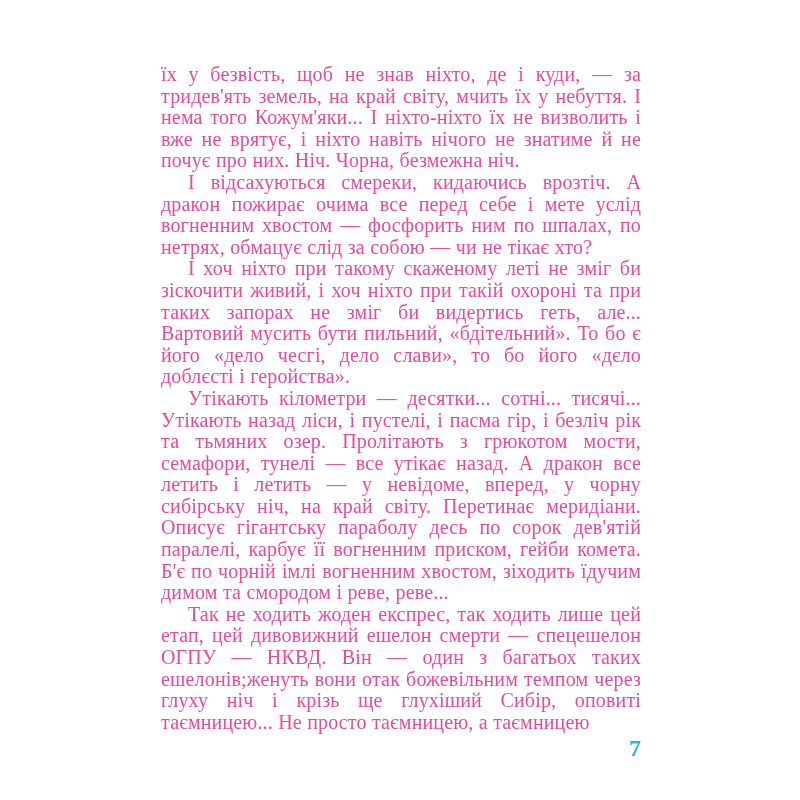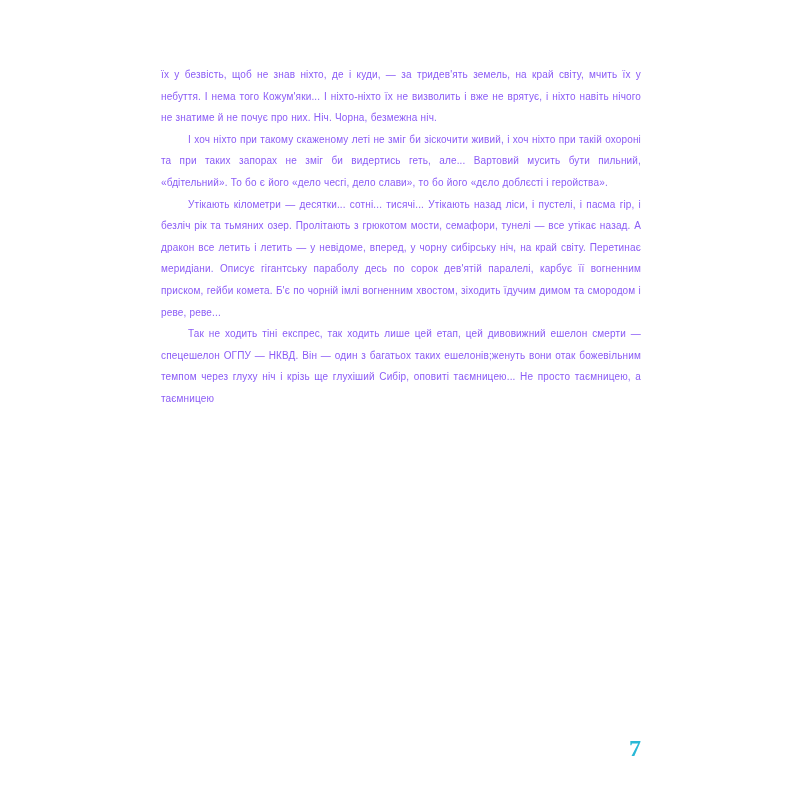--- a/index.html
+++ b/index.html
@@ -21,24 +21,24 @@
     box-sizing: border-box;
   }
   .text-column {
     position: absolute;
     left: 161px;
     top: 64px;
     width: 480px;
   }
   .para {
     margin: 0;
-    font-family: Liberation Sans, sans-serif;
-    font-size: 10px;
+    font-family: Liberation Serif, serif;
+    font-size: 20px;
     line-height: 21.6px;
-    color: #8b5cf6;
+    color: #ec4899;
     text-align: justify;
     text-justify: inter-word;
     text-indent: 0;
     letter-spacing: 0.15px;
     word-spacing: 0.2px;
     hyphens: manual;
   }
   .para.indent {
     text-indent: 27px;
   }
@@ -54,18 +54,19 @@
     color: #29b8d6;
     letter-spacing: 0;
   }
 </style>
 </head>
 <body>
 
 <div class="page">
   <div class="text-column">
     <p class="para">їх у безвість, щоб не знав ніхто, де і куди, — за тридев'ять земель, на край світу, мчить їх у небуття. І нема того Кожум'яки... І ніхто-ніхто їх не визволить і вже не врятує, і ніхто навіть нічого не знатиме й не почує про них. Ніч. Чорна, безмежна ніч.</p>
+    <p class="para indent">І відсахуються смереки, кидаючись врозтіч. А дракон пожирає очима все перед себе і мете услід вогненним хвостом — фосфорить ним по шпалах, по нетрях, обмацує слід за собою — чи не тікає хто?</p>
     <p class="para indent">І хоч ніхто при такому скаженому леті не зміг би зіскочити живий, і хоч ніхто при такій охороні та при таких запорах не зміг би видертись геть, але... Вартовий мусить бути пильний, «бдітельний». То бо є його «дело чесгі, дело слави», то бо його «дєло доблєсті і геройства».</p>
     <p class="para indent">Утікають кілометри — десятки... сотні... тисячі... Утікають назад ліси, і пустелі, і пасма гір, і безліч рік та тьмяних озер. Пролітають з грюкотом мости, семафори, тунелі — все утікає назад. А дракон все летить і летить — у невідоме, вперед, у чорну сибірську ніч, на край світу. Перетинає меридіани. Описує гігантську параболу десь по сорок дев'ятій паралелі, карбує її вогненним приском, гейби комета. Б'є по чорній імлі вогненним хвостом, зіходить їдучим димом та смородом і реве, реве...</p>
-    <p class="para indent">Так не ходить тіні експрес, так ходить лише цей етап, цей дивовижний ешелон смерти — спецешелон ОГПУ — НКВД. Він — один з багатьох таких ешелонів;женуть вони отак божевільним темпом через глуху ніч і крізь ще глухіший Сибір, оповиті таємницею... Не просто таємницею, а таємницею</p>
+    <p class="para indent">Так не ходить жоден експрес, так ходить лише цей етап, цей дивовижний ешелон смерти — спецешелон ОГПУ — НКВД. Він — один з багатьох таких ешелонів;женуть вони отак божевільним темпом через глуху ніч і крізь ще глухіший Сибір, оповиті таємницею... Не просто таємницею, а таємницею</p>
   </div>
   <div class="page-number">7</div>
 </div>
 
 </body></html>

